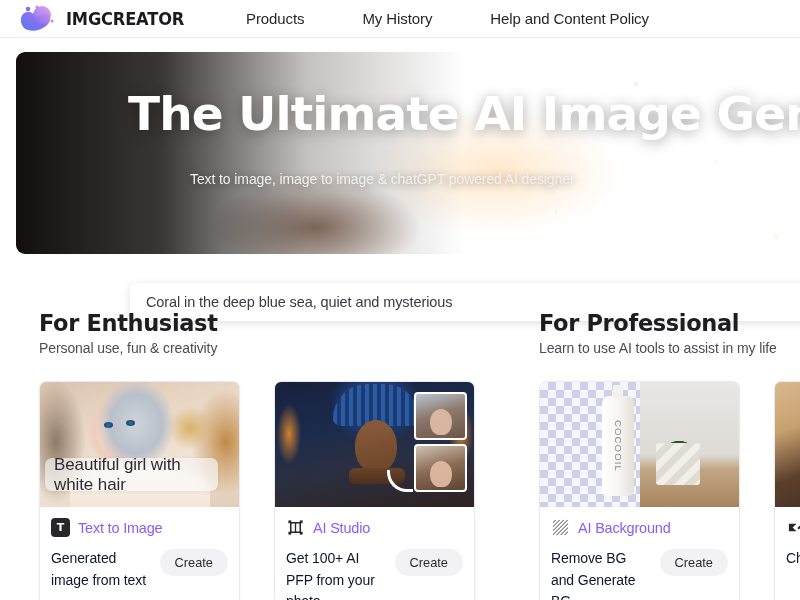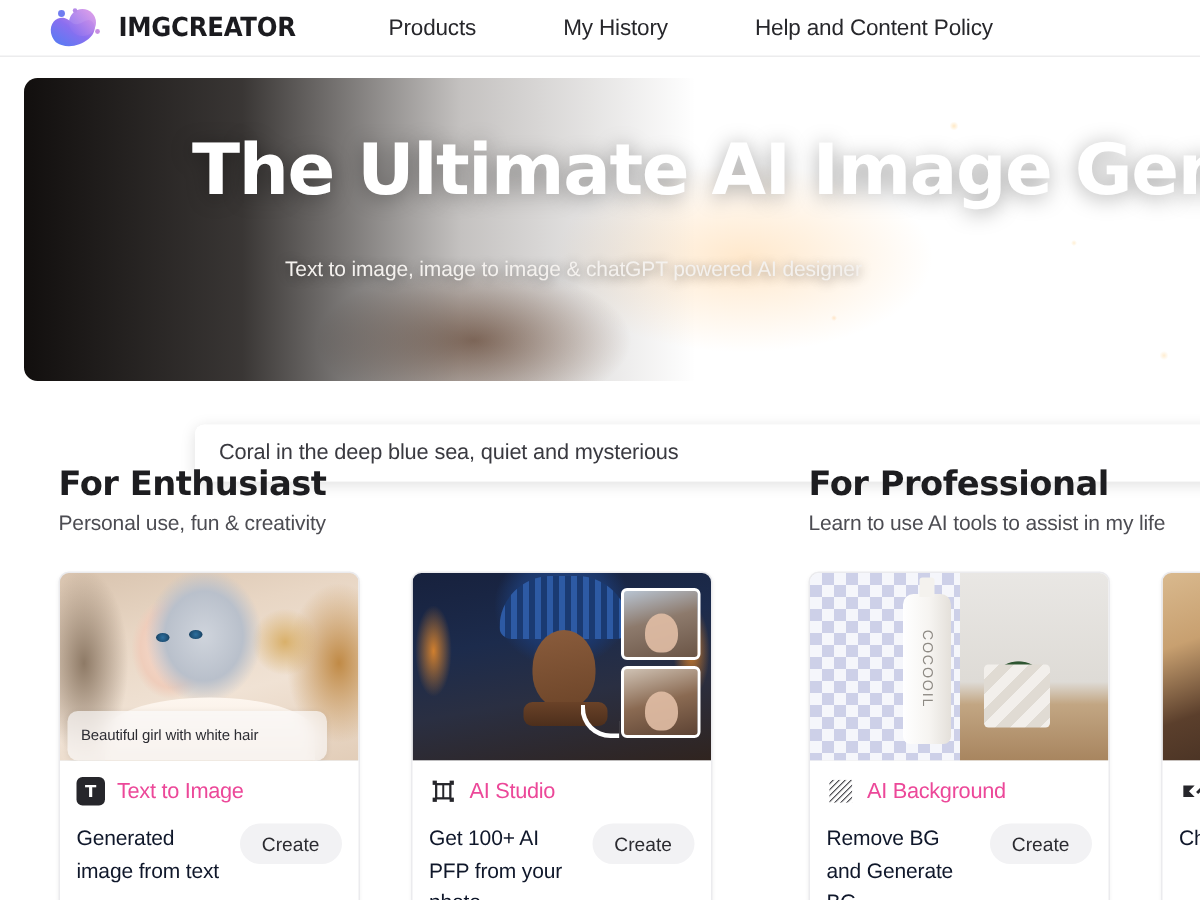--- a/index.html
+++ b/index.html
@@ -11,21 +11,21 @@
     -webkit-font-smoothing: antialiased;
   }
 
   
   .nav {
     position: relative;
     height: 38px;
     background: #ffffff;
     display: flex;
     align-items: center;
-    padding-left: 28px;
+    padding-left: 15px;
     border-bottom: 1px solid #ececed;
     white-space: nowrap;
     overflow: hidden;
   }
   .brand { display: flex; align-items: center; flex: none; }
   .brand-mark {
     position: relative;
     width: 44px; height: 30px;
     flex: none;
     margin-right: 7px;
@@ -185,28 +185,28 @@
   .m-anime .eye.l { left: 64px; top: 40px; }
   .m-anime .eye.r { left: 86px; top: 38px; }
   .m-anime .shoulder {
     position: absolute; left: 30px; bottom: -6px;
     width: 140px; height: 48px;
     border-radius: 50% 50% 0 0;
     background: linear-gradient(180deg, #fdf6ef, #f2e3d4);
   }
   .prompt-chip {
     position: absolute;
-    left: 5px; bottom: 0;
+    left: 5px; bottom: 16px;
     width: 173px; height: 33px;
     border-radius: 7px;
     background: rgba(250,250,252,.62);
     backdrop-filter: blur(5px);
     display: flex; align-items: center;
     padding: 0 9px;
-    font-size: 10px;
+    font-size: 17px;
     color: #2d2d33;
     letter-spacing: -0.1px;
     box-shadow: 0 1px 4px rgba(0,0,0,.07);
   }
 
   
   .m-pharaoh {
     position: absolute; inset: 0;
     background:
       radial-gradient(ellipse 60px 54px at 100px 22px, #2a4f8f 0%, #1c3668 55%, rgba(28,54,104,0) 76%),
@@ -328,21 +328,21 @@
     color: #fff; font-size: 11px; font-weight: 700;
     display: flex; align-items: center; justify-content: center;
     font-family: "DejaVu Sans", sans-serif;
   }
   .ic-studio, .ic-hatch, .ic-pen {
     display: flex; align-items: center; justify-content: center;
     color: #26262b;
   }
   .card-title {
     font-size: 14.5px;
-    color: #ec4899;
+    color: #8b5cf6;
     letter-spacing: -0.2px;
     white-space: nowrap;
   }
   .card-foot {
     margin-top: 11px;
     display: flex; align-items: flex-start;
     justify-content: space-between;
     gap: 8px;
   }
   .card-desc {

